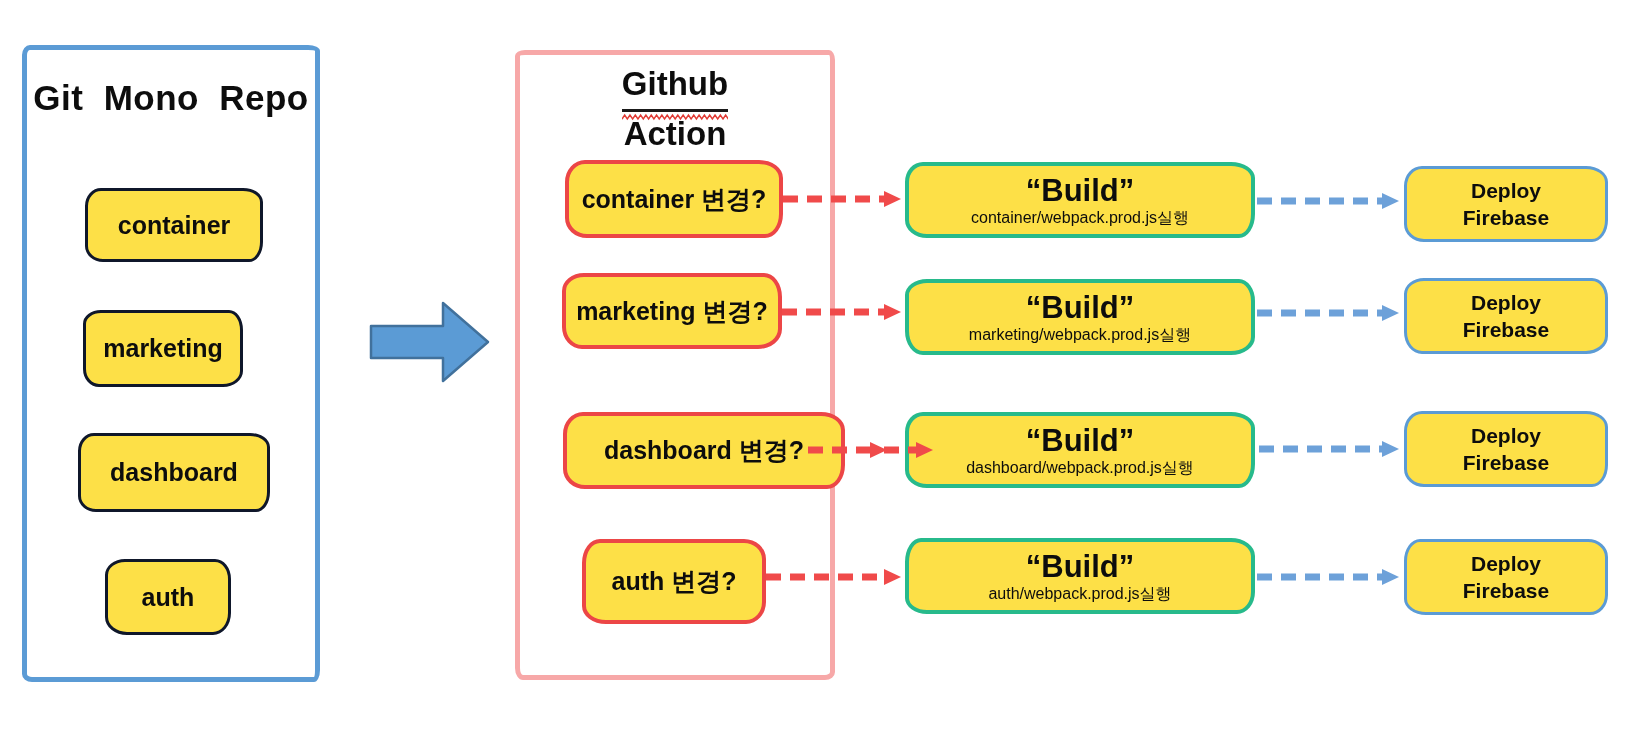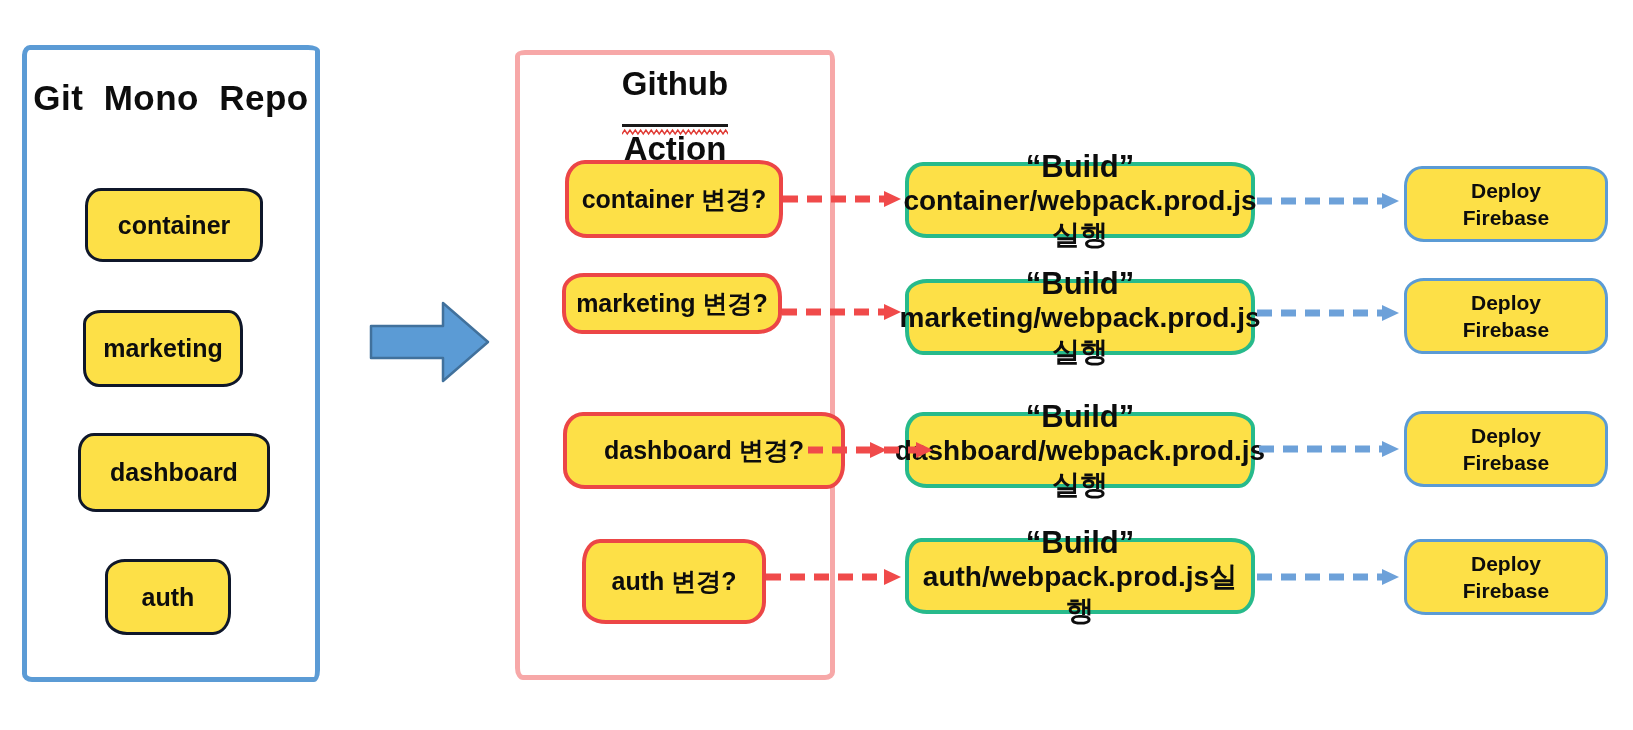--- a/index.html
+++ b/index.html
@@ -19,21 +19,21 @@
   }
   .mono-title{
     position:absolute;left:22px;top:78px;width:298px;text-align:center;
     font-size:35px;font-weight:bold;word-spacing:10px;letter-spacing:.5px;
   }
   .gha-title{
     position:absolute;left:515px;top:62px;width:320px;text-align:center;
     font-size:33px;font-weight:bold;line-height:1.32;
   }
   .gh-wrap{position:relative;display:inline-block;}
-  .gh-line1{border-bottom:3px solid #1a1a1a;padding-bottom:18px;display:inline-block;}
+  .gh-line1{border-bottom:3px solid #1a1a1a;padding-bottom:3px;display:inline-block;}
   .squiggle{position:absolute;left:0;bottom:-9px;width:100%;height:8px;}
   
   .item-box,.check-box,.build-box,.deploy-box{
     position:absolute;box-sizing:border-box;background:#fde047;
     display:flex;flex-direction:column;align-items:center;justify-content:center;
     text-align:center;
   }
   .item-box{
     border:3px solid #0f172a;font-size:25px;font-weight:bold;
     border-radius:16px 20px 14px 18px / 18px 14px 20px 16px;
@@ -41,21 +41,21 @@
   .check-box{
     border:4px solid #EC4646;font-size:25px;font-weight:bold;
     border-radius:20px 24px 18px 22px / 22px 18px 24px 20px;
   }
   .build-box{
     left:905px;width:350px;height:76px;
     border:4px solid #27BA8B;
     border-radius:18px 24px 16px 22px / 20px 16px 24px 18px;
   }
   .build-title{font-size:31px;font-weight:bold;line-height:1.15;}
-  .build-cmd{font-size:28px;font-weight:700;line-height:1.2;}
+  .build-cmd{font-size:16px;font-weight:400;line-height:1.2;}
   .deploy-box{
     left:1404px;width:204px;height:76px;
     border:3px solid #5B9BD5;font-size:21px;font-weight:bold;line-height:1.3;
     border-radius:18px 22px 16px 20px / 20px 16px 22px 18px;
   }
   .overlay{position:absolute;left:0;top:0;width:1633px;height:730px;pointer-events:none;}
   .red-dash{stroke:#F04A4A;stroke-width:7;stroke-dasharray:15 9;fill:none;}
   .blue-dash{stroke:#6DA1D9;stroke-width:7;stroke-dasharray:15 9;fill:none;}
   .red-head{fill:#F04A4A;}
   .blue-head{fill:#6DA1D9;}
@@ -92,21 +92,21 @@
       <svg class="squiggle" viewBox="0 0 160 8" preserveAspectRatio="none">
         <polyline points="0,6 4,2 8,6 12,2 16,6 20,2 24,6 28,2 32,6 36,2 40,6 44,2 48,6 52,2 56,6 60,2 64,6 68,2 72,6 76,2 80,6 84,2 88,6 92,2 96,6 100,2 104,6 108,2 112,6 116,2 120,6 124,2 128,6 132,2 136,6 140,2 144,6 148,2 152,6 156,2 160,6" fill="none" stroke="#E03A34" stroke-width="1.8"></polyline>
       </svg>
     </span>
     <div>Action</div>
   </div>
 
   <div class="check-box" style="left:565px;top:160px;width:218px;height:78px;">
     <span>container 변경?</span>
   </div>
-  <div class="check-box" style="left:562px;top:273px;width:220px;height:61px;border-radius:22px 18px 24px 20px / 18px 24px 20px 22px;">
+  <div class="check-box" style="left:562px;top:273px;width:220px;height:76px;border-radius:22px 18px 24px 20px / 18px 24px 20px 22px;">
     <span>marketing 변경?</span>
   </div>
   <div class="check-box" style="left:563px;top:412px;width:282px;height:77px;">
     <span>dashboard 변경?</span>
   </div>
   <div class="check-box" style="left:582px;top:539px;width:184px;height:85px;border-radius:18px 22px 20px 24px / 24px 20px 22px 18px;">
     <span>auth 변경?</span>
   </div>
 
   <div class="build-box" style="top:162px;">

